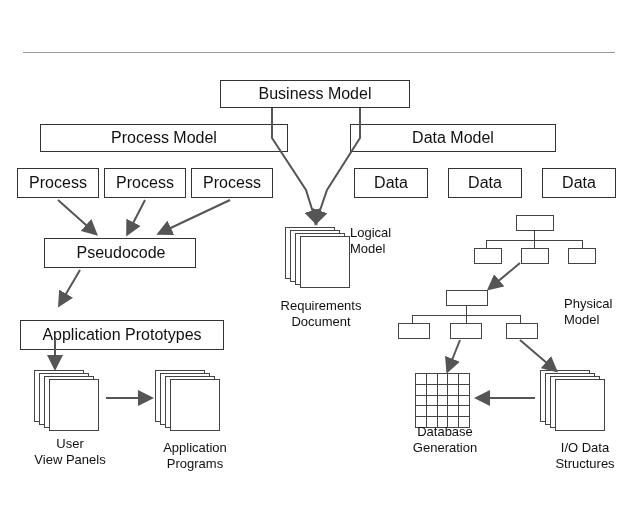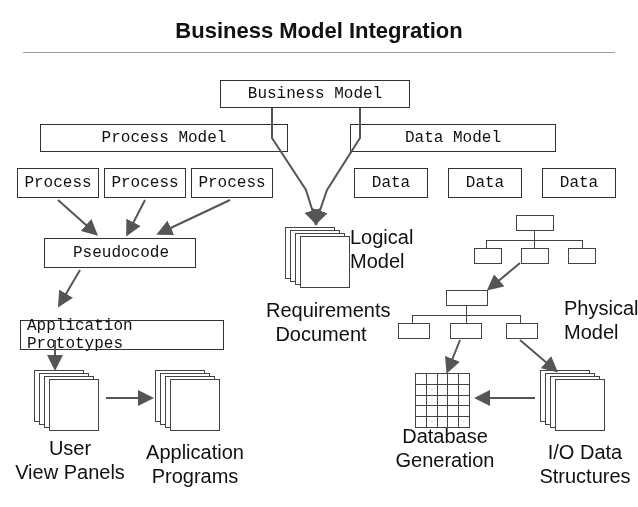--- a/index.html
+++ b/index.html
@@ -27,37 +27,36 @@
   .hr {
     position: absolute;
     left: 23px;
     right: 23px;
     top: 52px;
     height: 0;
     border-bottom: 1px solid #999;
   }
   .label {
     position: absolute;
-    font-size: 20px;
+    font-size: 13px;
     color: #111;
     line-height: 1.2;
     text-align: center;
   }
   
   .box {
     position: absolute;
     border: 1px solid #333;
     background: #fff;
     display: flex;
     align-items: center;
     justify-content: center;
     font-size: 16px;
     padding: 0 6px;
     box-sizing: border-box;
-    font-family: Liberation Mono, monospace;
   }
   
   .pages {
     position: absolute;
     width: 62px;
     height: 58px;
   }
   .pages > div {
     position: absolute;
     border: 1px solid #444;
@@ -105,21 +104,20 @@
     width: 638px;
     height: 507px;
     pointer-events: none;
   }
 </style>
 </head>
 <body>
 
 <div class="stage">
 
-  <div class="title">Business Model Integration</div>
   <div class="hr"></div>
 
   <div class="box" style="left:220px; top:80px;  width:190px; height:28px;">Business Model</div>
 
   <div class="box" style="left:40px;  top:124px; width:248px; height:28px;">Process Model</div>
 
   <div class="box" style="left:350px; top:124px; width:206px; height:28px;">Data Model</div>
 
   <div class="box" style="left:17px;  top:168px; width:82px; height:30px;">Process</div>
   <div class="box" style="left:104px; top:168px; width:82px; height:30px;">Process</div>

